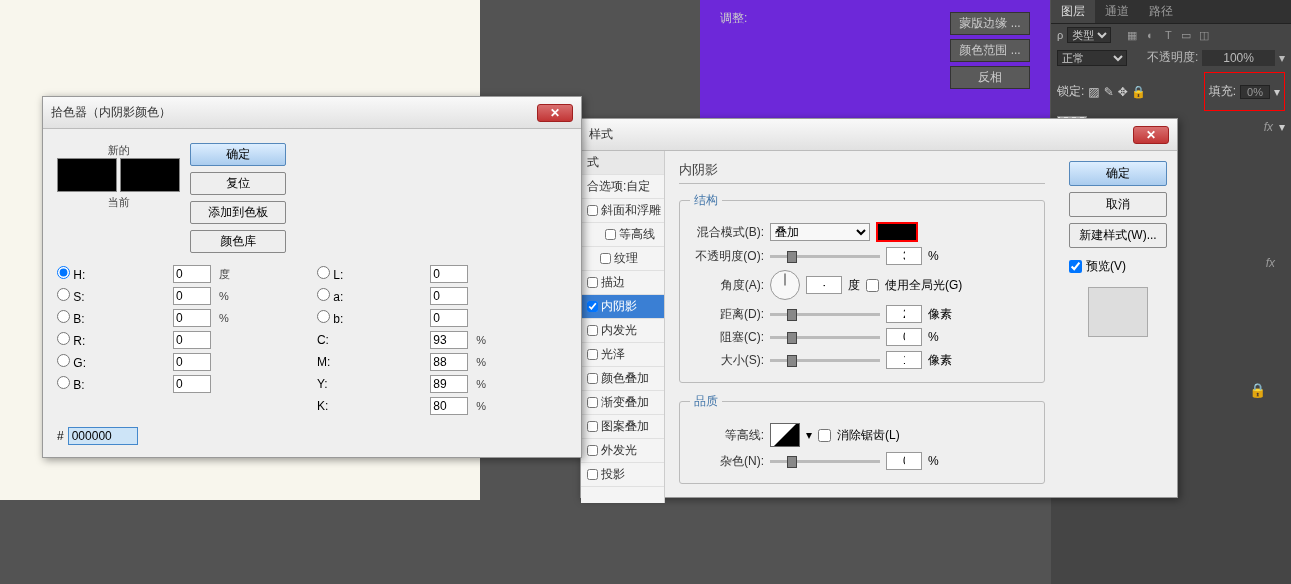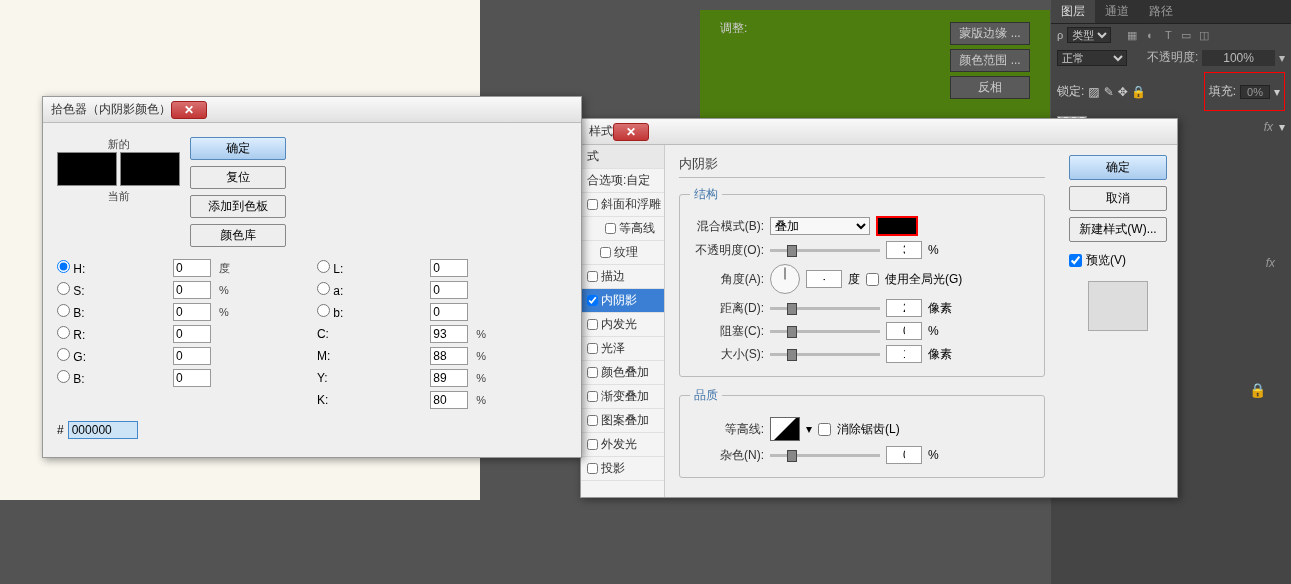--- a/index.html
+++ b/index.html
@@ -2,42 +2,42 @@
 <html><head>
 <meta charset="utf-8">
 <style>
 * { box-sizing: border-box; margin: 0; padding: 0; font-family: "Microsoft YaHei", sans-serif; font-size: 12px; }
 body { width: 1291px; height: 584px; background: #535353; position: relative; overflow: hidden; }
 
 
 .canvas-area { position: absolute; left: 0; top: 0; width: 480px; height: 500px; background: #f8f6ed; }
 
 
-.side-panel { position: absolute; left: 700px; top: 10px; width: 350px; height: 120px; background: #4d7c0f; color: #ccc; padding: 10px 20px; }
+.side-panel { position: absolute; left: 700px; top: 0; width: 350px; height: 120px; background: #6d28d9; color: #ccc; padding: 10px 20px; }
 .side-panel button { background: #5a5a5a; color: #ccc; border: 1px solid #333; padding: 2px 8px; margin: 2px 0; width: 80px; }
 .side-panel .buttons { float: right; }
 
 
 .layers-panel { position: absolute; right: 0; top: 0; width: 240px; height: 584px; background: #454545; color: #ccc; }
 .layers-panel .tabs { display: flex; background: #313131; border-bottom: 1px solid #222; }
 .layers-panel .tabs .tab { padding: 3px 10px; color: #999; }
 .layers-panel .tabs .tab.active { background: #454545; color: #ddd; }
 .layers-panel .row { display: flex; align-items: center; padding: 3px 6px; gap: 4px; color: #bbb; }
 .layers-panel .row select { background: #333; color: #ccc; border: 1px solid #222; font-size: 11px; }
 .layers-panel .row .icon { width: 14px; height: 14px; display: inline-flex; align-items: center; justify-content: center; font-size: 11px; color: #999; }
 .layers-panel .fill-row { padding: 3px 6px; display: flex; justify-content: space-between; align-items: center; }
 .layers-panel .fill-highlight { border: 1px solid red; display: flex; align-items: center; padding: 10px 4px; gap: 4px; }
 .layers-panel .fill-highlight input { width: 30px; background: #333; color: #999; border: 1px solid #222; font-size: 11px; text-align: center; }
 .layers-panel .layer-item { display: flex; align-items: center; padding: 2px 6px; }
 .layers-panel .layer-thumb { width: 30px; height: 22px; background: repeating-conic-gradient(#fff 0 25%, #ccc 0 50%) 50%/8px 8px; border: 1px solid #888; }
 .layers-panel .fx-label { margin-left: auto; font-style: italic; color: #999; padding-right: 6px; }
 
 
 .dialog { position: absolute; background: #efefef; border: 1px solid #999; box-shadow: 2px 2px 8px rgba(0,0,0,0.4); }
-.dialog-titlebar { background: linear-gradient(#f9f9f9, #e1e1e1); border-bottom: 1px solid #bbb; padding: 4px 8px; display: flex; align-items: center; height: 26px; }
+.dialog-titlebar { background: linear-gradient(#f9f9f9, #e1e1e1); border-bottom: 1px solid #bbb; padding: 4px 8px; display: flex; align-items: center; justify-content: space-between; height: 32px; }
 .dialog-titlebar .title { font-size: 12px; color: #333; }
 .close-btn { background: linear-gradient(#d97070, #c23535); color: #fff; width: 36px; height: 18px; border-radius: 3px; display: flex; align-items: center; justify-content: center; font-weight: bold; font-size: 12px; border: 1px solid #a02020; }
 
 .color-picker { left: 42px; top: 96px; width: 540px; height: 362px; }
 .color-picker .body { padding: 14px; display: flex; gap: 10px; }
 .color-field { width: 256px; height: 256px; position: relative; background: linear-gradient(to top, #000, transparent), linear-gradient(to right, #fff, #f00); border: 1px solid #888; }
 .hue-slider { width: 20px; height: 256px; background: linear-gradient(to bottom, #f0f, #f00, #ff0, #0f0, #0ff, #00f, #f0f, #f00); border: 1px solid #888; margin-left: 6px; }
 .color-info { flex: 1; display: flex; flex-direction: column; gap: 4px; }
 .swatch-box { text-align: center; }
 .swatch { width: 60px; height: 34px; background: #000; display: inline-block; border: 1px solid #888; }

